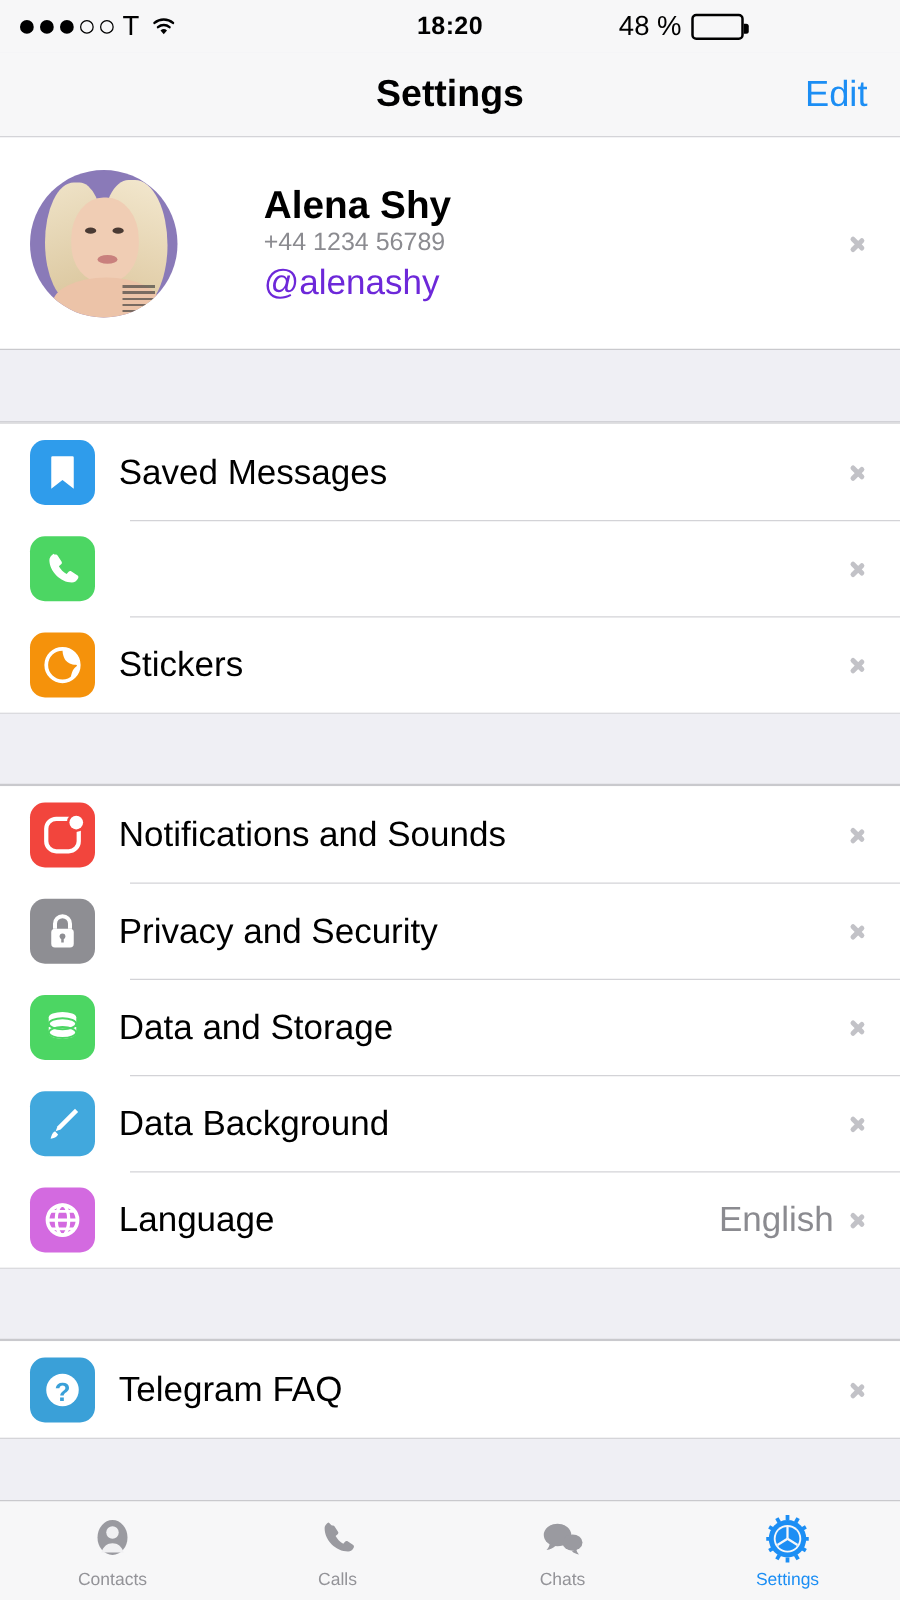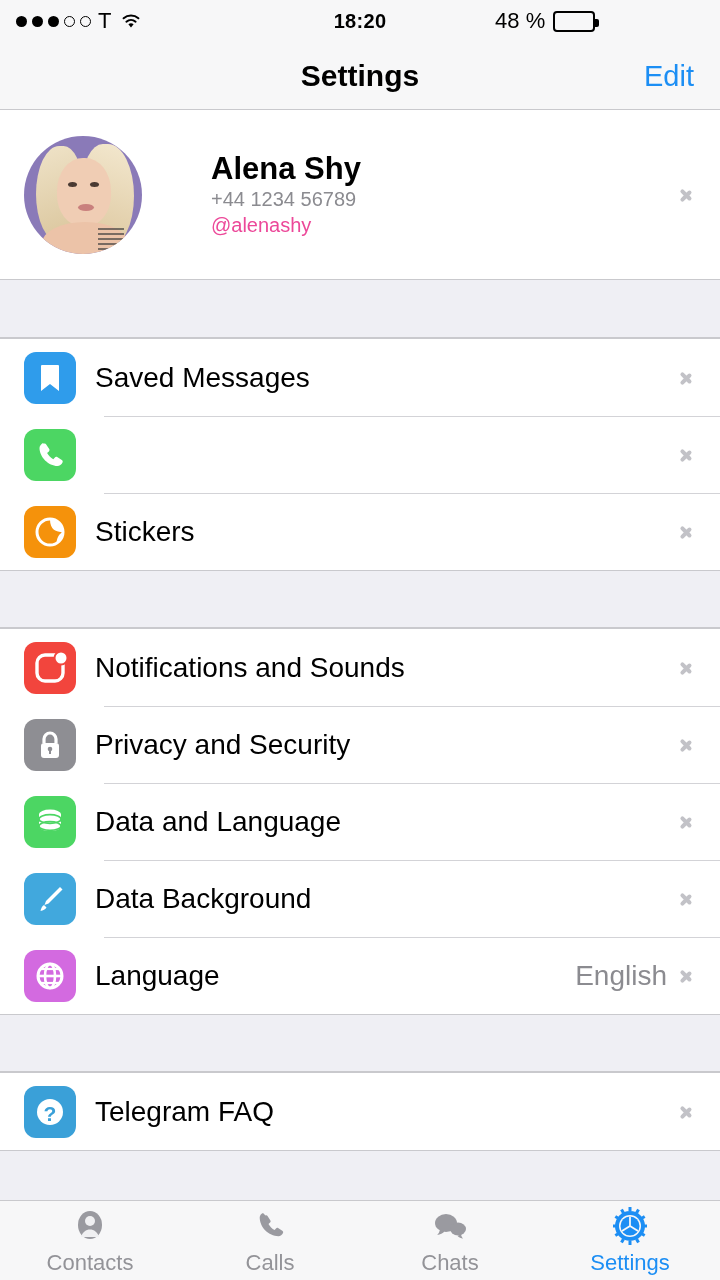--- a/index.html
+++ b/index.html
@@ -69,21 +69,21 @@
     background:#ecc3a8; border-radius:50% 50% 0 0; }
   .avatar .eye-l, .avatar .eye-r { position:absolute; top:46px; width:9px; height:5px; background:#4a3a33; border-radius:50%; }
   .avatar .eye-l { left:44px; } .avatar .eye-r { left:66px; }
   .avatar .lips { position:absolute; left:54px; top:68px; width:16px; height:7px; background:#c9807d; border-radius:50%; }
   .avatar .tattoo { position:absolute; right:18px; bottom:4px; width:26px; height:24px;
     background:repeating-linear-gradient(0deg,#3b3b3b 0 2px,transparent 2px 5px); opacity:.65; }
 
   .profile-text { margin-left:26px; display:flex; flex-direction:column; justify-content:center; }
   .p-name { font-size:31px; font-weight:bold; color:#000; line-height:1.18; }
   .p-phone { font-size:20px; color:#8b8b90; line-height:1.28; margin-top:0; }
-  .p-user { font-size:20px; color:#ec4899; line-height:1.28; }
+  .p-user { font-size:28px; color:#6d28d9; line-height:1.28; }
 
   .gap { background:#efeff4; border-bottom:1px solid #c9c9cd; }
 
   .group { background:#fff; border-top:1px solid #c9c9cd; border-bottom:1px solid #c9c9cd; }
   .row { height:77px; display:flex; align-items:center; position:relative; padding-left:24px; background:#fff; }
   .row + .row:before {
     content:""; position:absolute; left:104px; right:0; top:0; height:1px; background:#d3d3d7;
   }
   .row-icon { width:52px; height:52px; border-radius:12px; position:relative; flex:0 0 auto; }
   .row-label { margin-left:19px; font-size:28px; color:#000; white-space:nowrap; }
@@ -100,21 +100,21 @@
   .ic-svg { position:absolute; inset:0; }
 
   
   .tabbar {
     position:absolute; bottom:0; left:0; width:720px; height:80px;
     background:#f7f7f8; border-top:1px solid #c9c9cd;
     display:flex;
   }
   .tab { flex:1; display:flex; flex-direction:column; align-items:center; justify-content:center; gap:4px; }
   .tab-icon { width:40px; height:40px; position:relative; }
-  .tab-label { font-size:22px; color:#939398; }
+  .tab-label { font-size:14px; color:#939398; }
   .tab.active .tab-label { color:#1c8ef4; }
 </style>
 </head>
 <body>
 
 <div class="phone">
 
   <div class="statusbar">
     <div class="sb-left">
       <div class="dots">
@@ -230,21 +230,21 @@
         <div class="row">
           <div class="row-icon" style="background: rgb(76, 214, 99);">
             <svg class="ic-svg" viewBox="0 0 52 52">
               <ellipse cx="26" cy="18" rx="11" ry="4.4" fill="#ffffff"></ellipse>
               <path d="M15 18v5c0 2.4 4.9 4.4 11 4.4s11-2 11-4.4v-5" fill="#ffffff"></path>
               <path d="M15 25.5v5c0 2.4 4.9 4.4 11 4.4s11-2 11-4.4v-5" fill="#ffffff"></path>
               <ellipse cx="26" cy="23" rx="11" ry="4.4" fill="none" stroke="#4cd663" stroke-width="1.6"></ellipse>
               <ellipse cx="26" cy="30" rx="11" ry="4.4" fill="none" stroke="#4cd663" stroke-width="1.6"></ellipse>
             </svg>
           </div>
-          <div class="row-label">Data and Language</div>
+          <div class="row-label">Data and Storage</div>
           <div class="chev"></div>
         </div>
         <div class="row">
           <div class="row-icon" style="background: rgb(65, 168, 221);">
             <svg class="ic-svg" viewBox="0 0 52 52">
               <path d="M36 14l2.5 2.5-14 14-4 1.5 1.5-4z" fill="#ffffff"></path>
               <path d="M20 32c-2 1-3 3.5-3.5 6 2.5-.5 5-1.5 6-3.5z" fill="#ffffff"></path>
             </svg>
           </div>
           <div class="row-label">Data Background</div>

